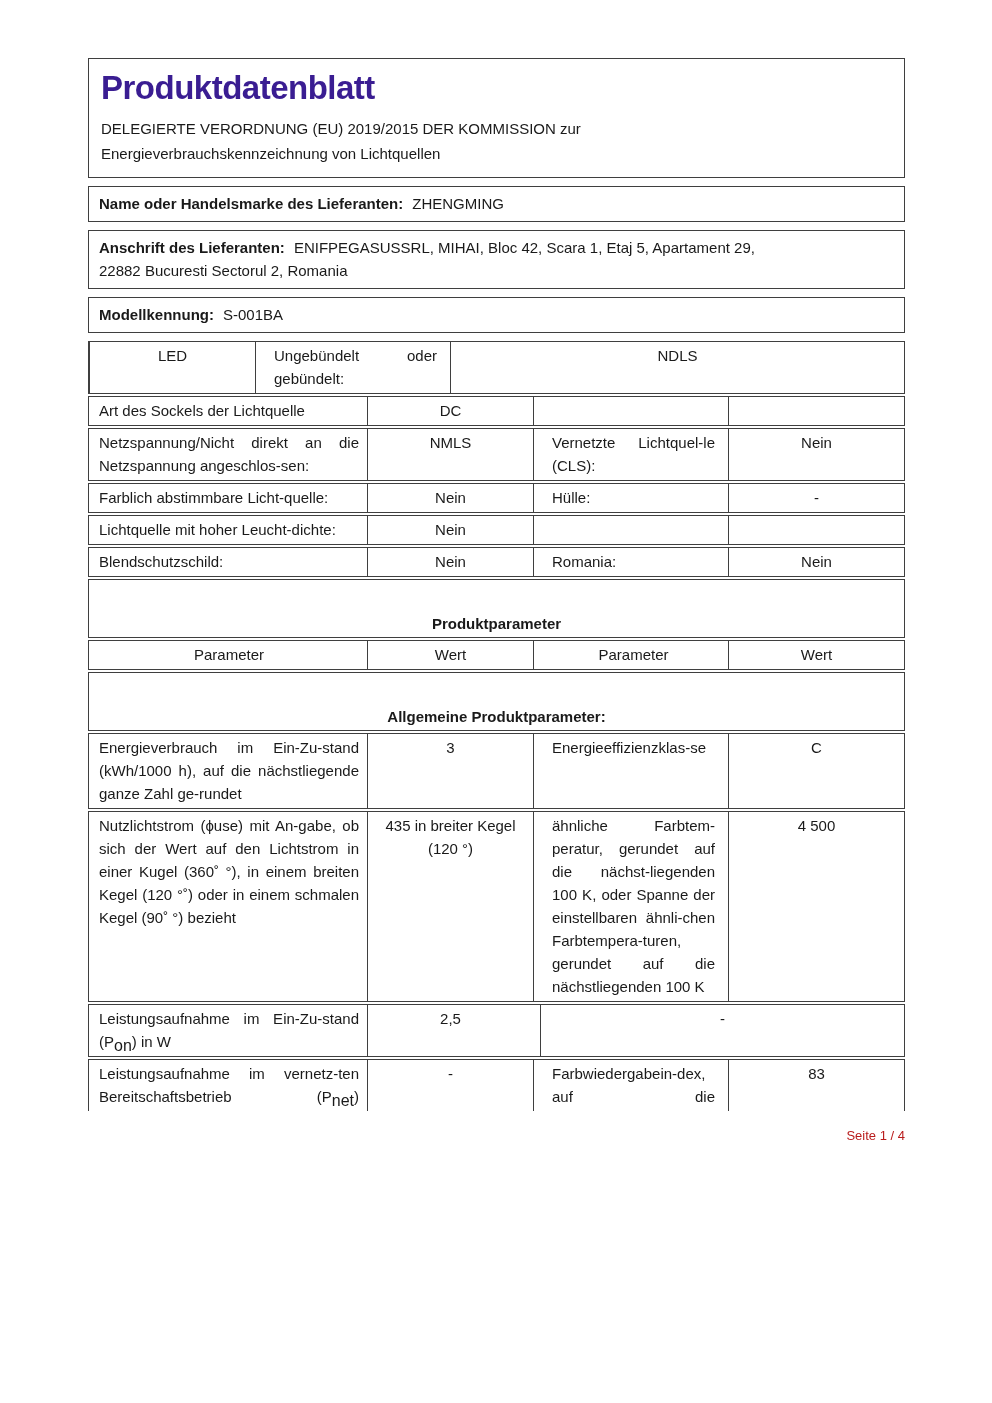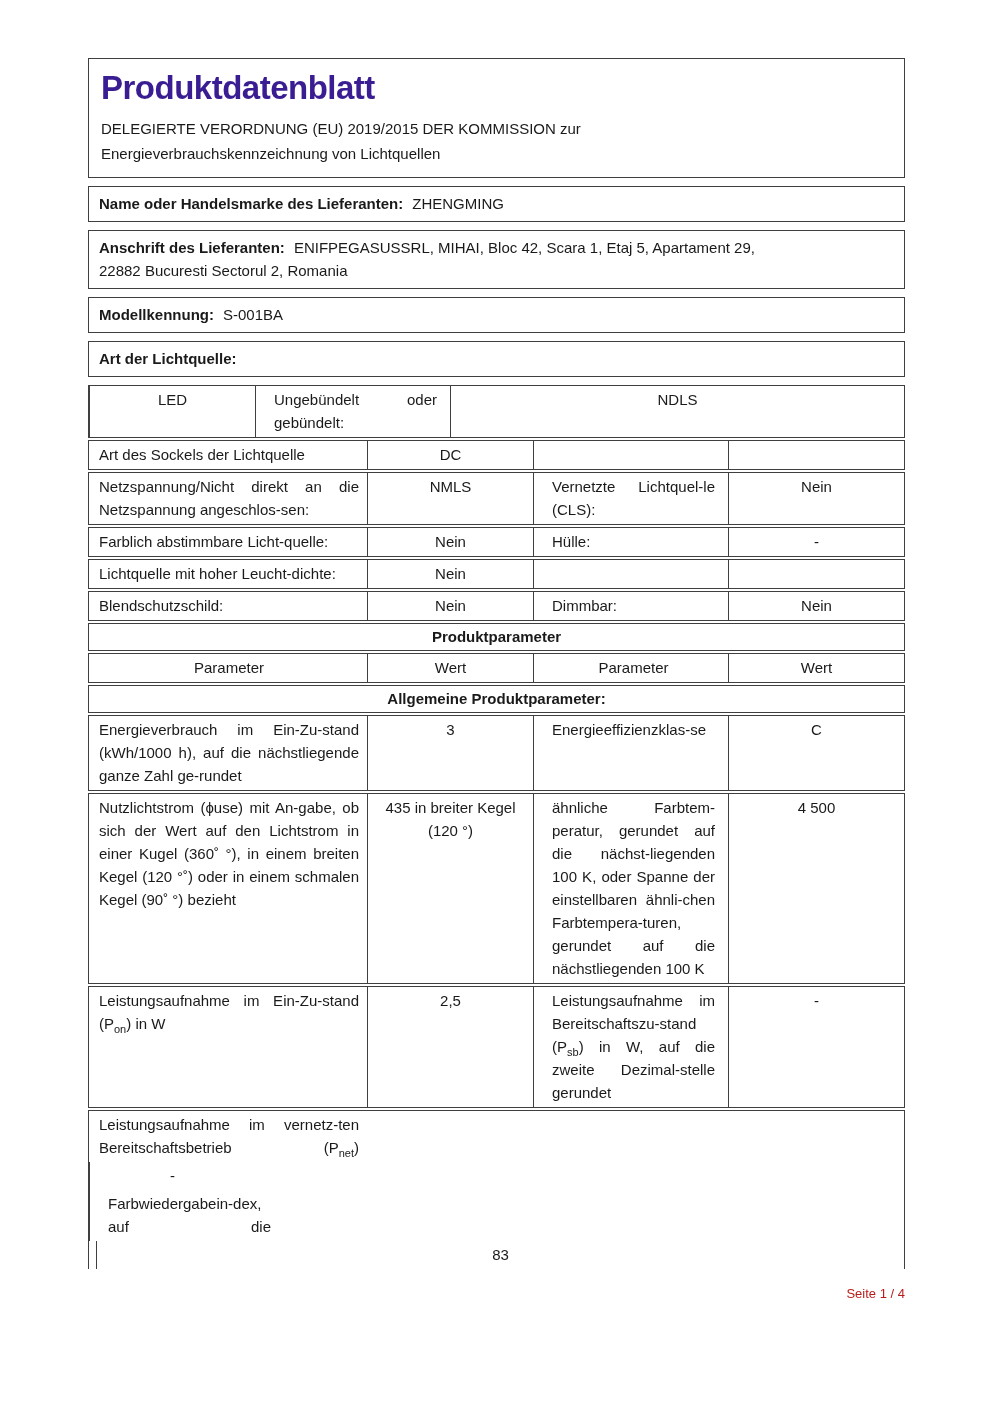--- a/index.html
+++ b/index.html
@@ -55,26 +55,26 @@
     align-items:stretch;
   }
   .cell{
     box-sizing:border-box;
     padding:2px 7px 3px 7px;
   }
   .c1{width:278px;text-align:justify;padding-left:10px;padding-right:8px;}
   .c2{width:166px;text-align:center;border-left:1px solid var(--border);}
   .c3{width:188px;text-align:justify;border-left:1px solid var(--border);padding-left:18px;padding-right:6px;}
   .c4{flex:1;text-align:center;border-left:1px solid var(--border);margin-left:7px;}
-  .full{width:100%;text-align:center;font-weight:bold;padding:1px 0 2px 0;}
+  .full{width:100%;text-align:center;font-weight:bold;padding:1px 0 2px 0;margin-top:31px;}
   .hdr{font-weight:normal;text-align:center;}
-  .cut{border-bottom:none;margin-bottom:0;flex-direction:column;}
+  .cut{border-bottom:none;margin-bottom:0;}
   .jl{text-align-last:justify;}
   .para2{display:block;margin-top:9px;}
-  sub{font-size:11px;line-height:0;}
+  sub{font-size:16px;line-height:0;}
   .footer{
     text-align:right;
     font-size:13px;
     margin-top:13px;
     color:#b91c1c;
   }
 </style>
 </head>
 <body>
 
@@ -93,23 +93,20 @@
 
     <div class="box">
       <span class="lbl">Anschrift des Lieferanten:</span><span class="val">ENIFPEGASUSSRL, MIHAI, Bloc 42, Scara 1, Etaj 5, Apartament 29,</span>
       <span class="blockline">22882 Bucuresti Sectorul 2, Romania</span>
     </div>
 
     <div class="box">
       <span class="lbl">Modellkennung:</span><span class="val">S-001BA</span>
     </div>
 
-    <div class="box">
-      <span class="lbl">Art der Lichtquelle:</span>
-    </div>
 
     <div class="trow">
       <div class="cell c2">LED</div>
       <div class="cell c3">Ungebündelt oder gebündelt:</div>
       <div class="cell c4">NDLS</div>
     </div>
 
     <div class="trow">
       <div class="cell c1">
         <span>Art des Sockels der Lichtquelle</span>
@@ -136,21 +133,21 @@
     <div class="trow">
       <div class="cell c1">Lichtquelle mit hoher Leucht-dichte:</div>
       <div class="cell c2">Nein</div>
       <div class="cell c3"></div>
       <div class="cell c4"></div>
     </div>
 
     <div class="trow">
       <div class="cell c1">Blendschutzschild:</div>
       <div class="cell c2">Nein</div>
-      <div class="cell c3">Dimmbar:</div>
+      <div class="cell c3">Romania:</div>
       <div class="cell c4">Nein</div>
     </div>
 
     <div class="trow">
       <div class="cell full">Produktparameter</div>
     </div>
 
     <div class="trow">
       <div class="cell c1 hdr">Parameter</div>
       <div class="cell c2 hdr">Wert</div>
@@ -172,21 +169,20 @@
     <div class="trow">
       <div class="cell c1">Nutzlichtstrom (ϕuse) mit An-gabe, ob sich der Wert auf den Lichtstrom in einer Kugel (360˚ °), in einem breiten Kegel (120 °˚) oder in einem schmalen Kegel (90˚ °) bezieht</div>
       <div class="cell c2">435 in breiter Kegel (120 °)</div>
       <div class="cell c3">ähnliche Farbtem-peratur, gerundet auf die nächst-liegenden 100 K, oder Spanne der einstellbaren ähnli-chen Farbtempera-turen, gerundet auf die nächstliegenden 100 K</div>
       <div class="cell c4">4 500</div>
     </div>
 
     <div class="trow">
       <div class="cell c1"><span>Leistungsaufnahme im Ein-Zu-stand (P</span><sub>on</sub><span>) in W</span></div>
       <div class="cell c2">2,5</div>
-      <div class="cell c3"><span>Leistungsaufnahme im Bereitschaftszu-stand (P</span><sub>sb</sub><span>) in W, auf die zweite Dezimal-stelle gerundet</span></div>
       <div class="cell c4">-</div>
     </div>
 
     <div class="trow cut">
       <div class="cell c1 jl"><span>Leistungsaufnahme im vernetz-ten Bereitschaftsbetrieb (P</span><sub>net</sub><span>)</span></div>
       <div class="cell c2">-</div>
       <div class="cell c3 jl">Farbwiedergabein-dex, auf die</div>
       <div class="cell c4">83</div>
     </div>
 

